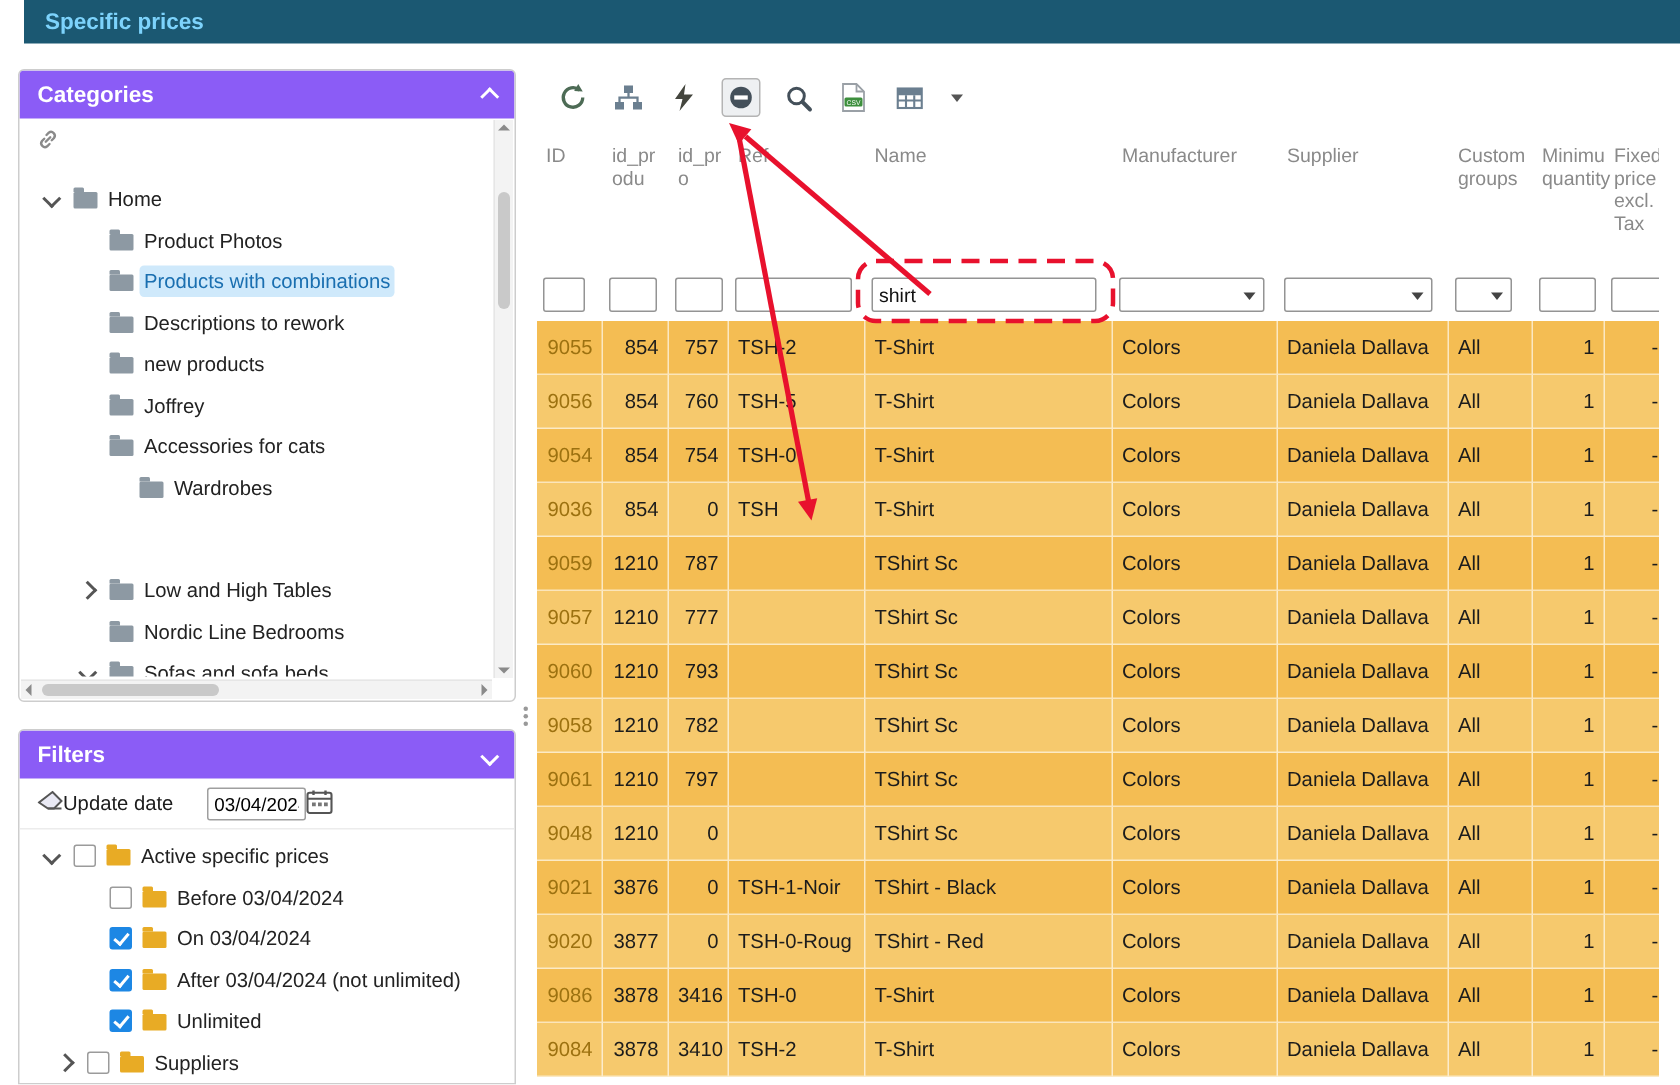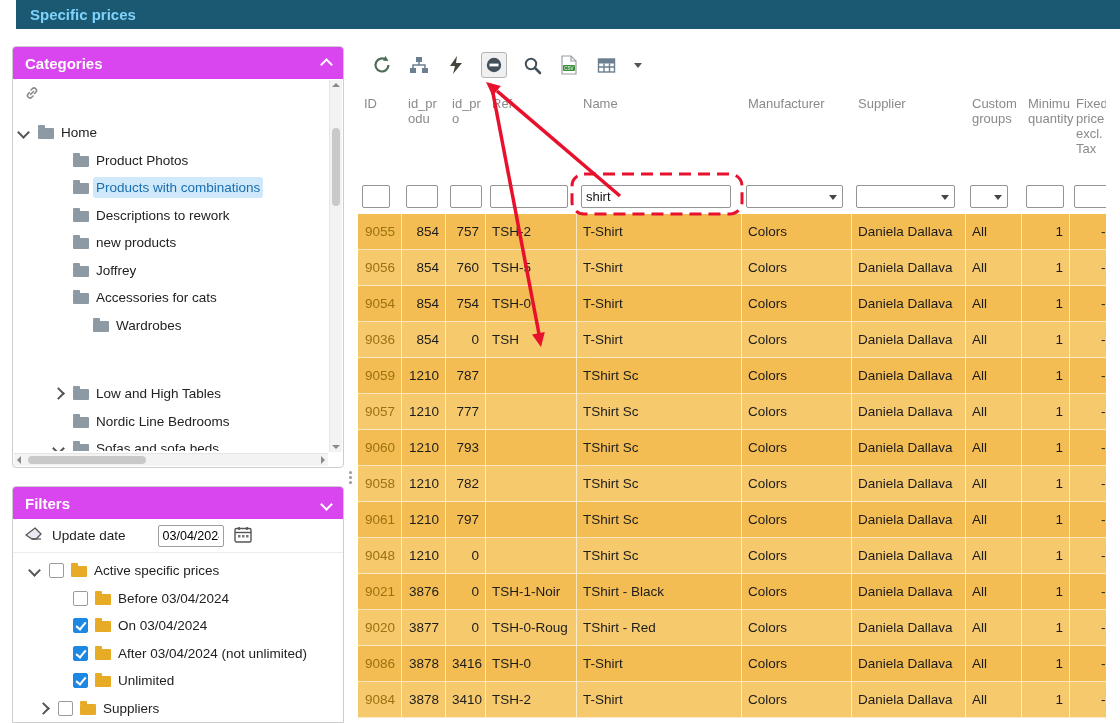--- a/index.html
+++ b/index.html
@@ -7,21 +7,21 @@
     position:relative;width:1120px;height:723px;overflow:hidden;
     background:#ffffff;font-family:"Liberation Sans",sans-serif;color:#1c1c1c;
   }
   
   .topbar{position:absolute;left:16px;top:0;width:1120px;height:29px;background:#1b5872;
     color:#7dd3fc;font-size:15px;font-weight:bold;line-height:29px;padding-left:14px;box-sizing:border-box;}
   
   .panel{position:absolute;background:#fff;border:1px solid #cdcdcd;border-radius:4px;box-sizing:border-box;overflow:hidden;}
   .cat-panel{left:12px;top:46px;width:332px;height:422px;}
   .fil-panel{left:12px;top:486px;width:332px;height:237px;border-radius:4px 4px 0 0;}
-  .panel-header{height:32px;background:#d946ef;display:flex;align-items:center;justify-content:space-between;
+  .panel-header{height:32px;background:#8b5cf6;display:flex;align-items:center;justify-content:space-between;
     padding:0 12px;color:#fff;font-weight:bold;font-size:15px;box-sizing:border-box;}
   
   .chev{display:inline-block;width:7px;height:7px;border-right:2px solid #555;border-bottom:2px solid #555;transform:rotate(45deg);}
   .chev.right{transform:rotate(-45deg);}
   .chev.up{transform:rotate(-135deg);}
   .chev.white{border-color:#fff;margin-top:3px;}
   
   .folder{position:relative;display:inline-block;width:16px;height:11px;background:#8d99a3;border-radius:1px;flex:none;margin-top:2px;}
   .folder::before{content:"";position:absolute;top:-3px;left:0;width:7px;height:3px;background:inherit;border-radius:1px 1px 0 0;}
   .folder.gold{background:#e8ab25;}
@@ -46,21 +46,21 @@
   .hscroll{position:absolute;left:1px;right:15px;bottom:1px;height:13px;background:#f3f3f3;border-top:1px solid #e6e6e6;box-sizing:border-box;}
   .hthumb{position:absolute;left:14px;width:118px;top:2px;bottom:2px;background:#c9c9c9;border-radius:5px;}
   .sarr{position:absolute;width:0;height:0;border:4px solid transparent;}
   .sarr.up{top:3px;left:2px;border-bottom-color:#8a8a8a;border-top:none;}
   .sarr.down{bottom:3px;left:2px;border-top-color:#8a8a8a;border-bottom:none;}
   .sarr.left{left:3px;top:2px;border-right-color:#8a8a8a;border-left:none;}
   .sarr.right{right:3px;top:2px;border-left-color:#8a8a8a;border-right:none;}
   .split-dots{position:absolute;left:349px;top:471px;width:3px;height:3px;background:#999;border-radius:50%;
     box-shadow:0 5px 0 #999,0 10px 0 #999;}
   
-  .update-row{position:absolute;top:32px;left:0;right:0;height:34px;display:flex;align-items:center;gap:10px;
+  .update-row{position:absolute;top:32px;left:0;right:0;height:34px;display:flex;align-items:center;
     padding:0 12px;border-bottom:1px solid #ececec;box-sizing:border-box;font-size:13.5px;}
   .date-input{width:66px;height:22px;border:1px solid #9f9f9f;border-radius:2px;font-size:12.5px;padding:1px 4px;
     box-sizing:border-box;font-family:inherit;margin-left:22px;}
   
   .main{position:absolute;left:358px;top:46px;width:748px;height:677px;overflow:hidden;background:#fff;}
   .mtoolbar{position:absolute;left:0;top:0;width:100%;height:38px;display:flex;align-items:center;gap:13px;
     padding-left:12px;box-sizing:border-box;}
   .tbtn{width:24px;height:24px;display:flex;align-items:center;justify-content:center;flex:none;}
   .tbtn.pressed{border:1px solid #b4b4b4;background:#eef0f2;border-radius:3px;width:26px;height:26px;box-sizing:border-box;}
   .tbtn.dd{width:14px;}
@@ -105,21 +105,21 @@
   <div class="cat-tools">
     <span>
       <svg width="16" height="16" viewBox="0 0 16 16">
         <path d="M6.5 9.5l3-3" stroke="#8a8a8a" stroke-width="1.6" stroke-linecap="round"></path>
         <path d="M7 5l1.5-1.5a2.5 2.5 0 0 1 3.5 3.5L10.5 8.5" fill="none" stroke="#8a8a8a" stroke-width="1.6" stroke-linecap="round"></path>
         <path d="M9 11l-1.5 1.5a2.5 2.5 0 0 1-3.5-3.5L5.5 7.5" fill="none" stroke="#8a8a8a" stroke-width="1.6" stroke-linecap="round"></path>
       </svg>
     </span>
   </div>
   <div class="tree" id="cat-tree">
-      <div class="titem" style="padding-left: 1px;">
+      <div class="titem" style="padding-left: 12px;">
         <span class="chevslot">
           <span class="chev "></span>
         </span>
         <span class="folder"></span>
         <span class="tlabel">Home</span>
       </div>
       <div class="titem" style="padding-left: 36px;">
         <span class="chevslot"></span>
         <span class="folder"></span>
         <span class="tlabel">Product Photos</span>

